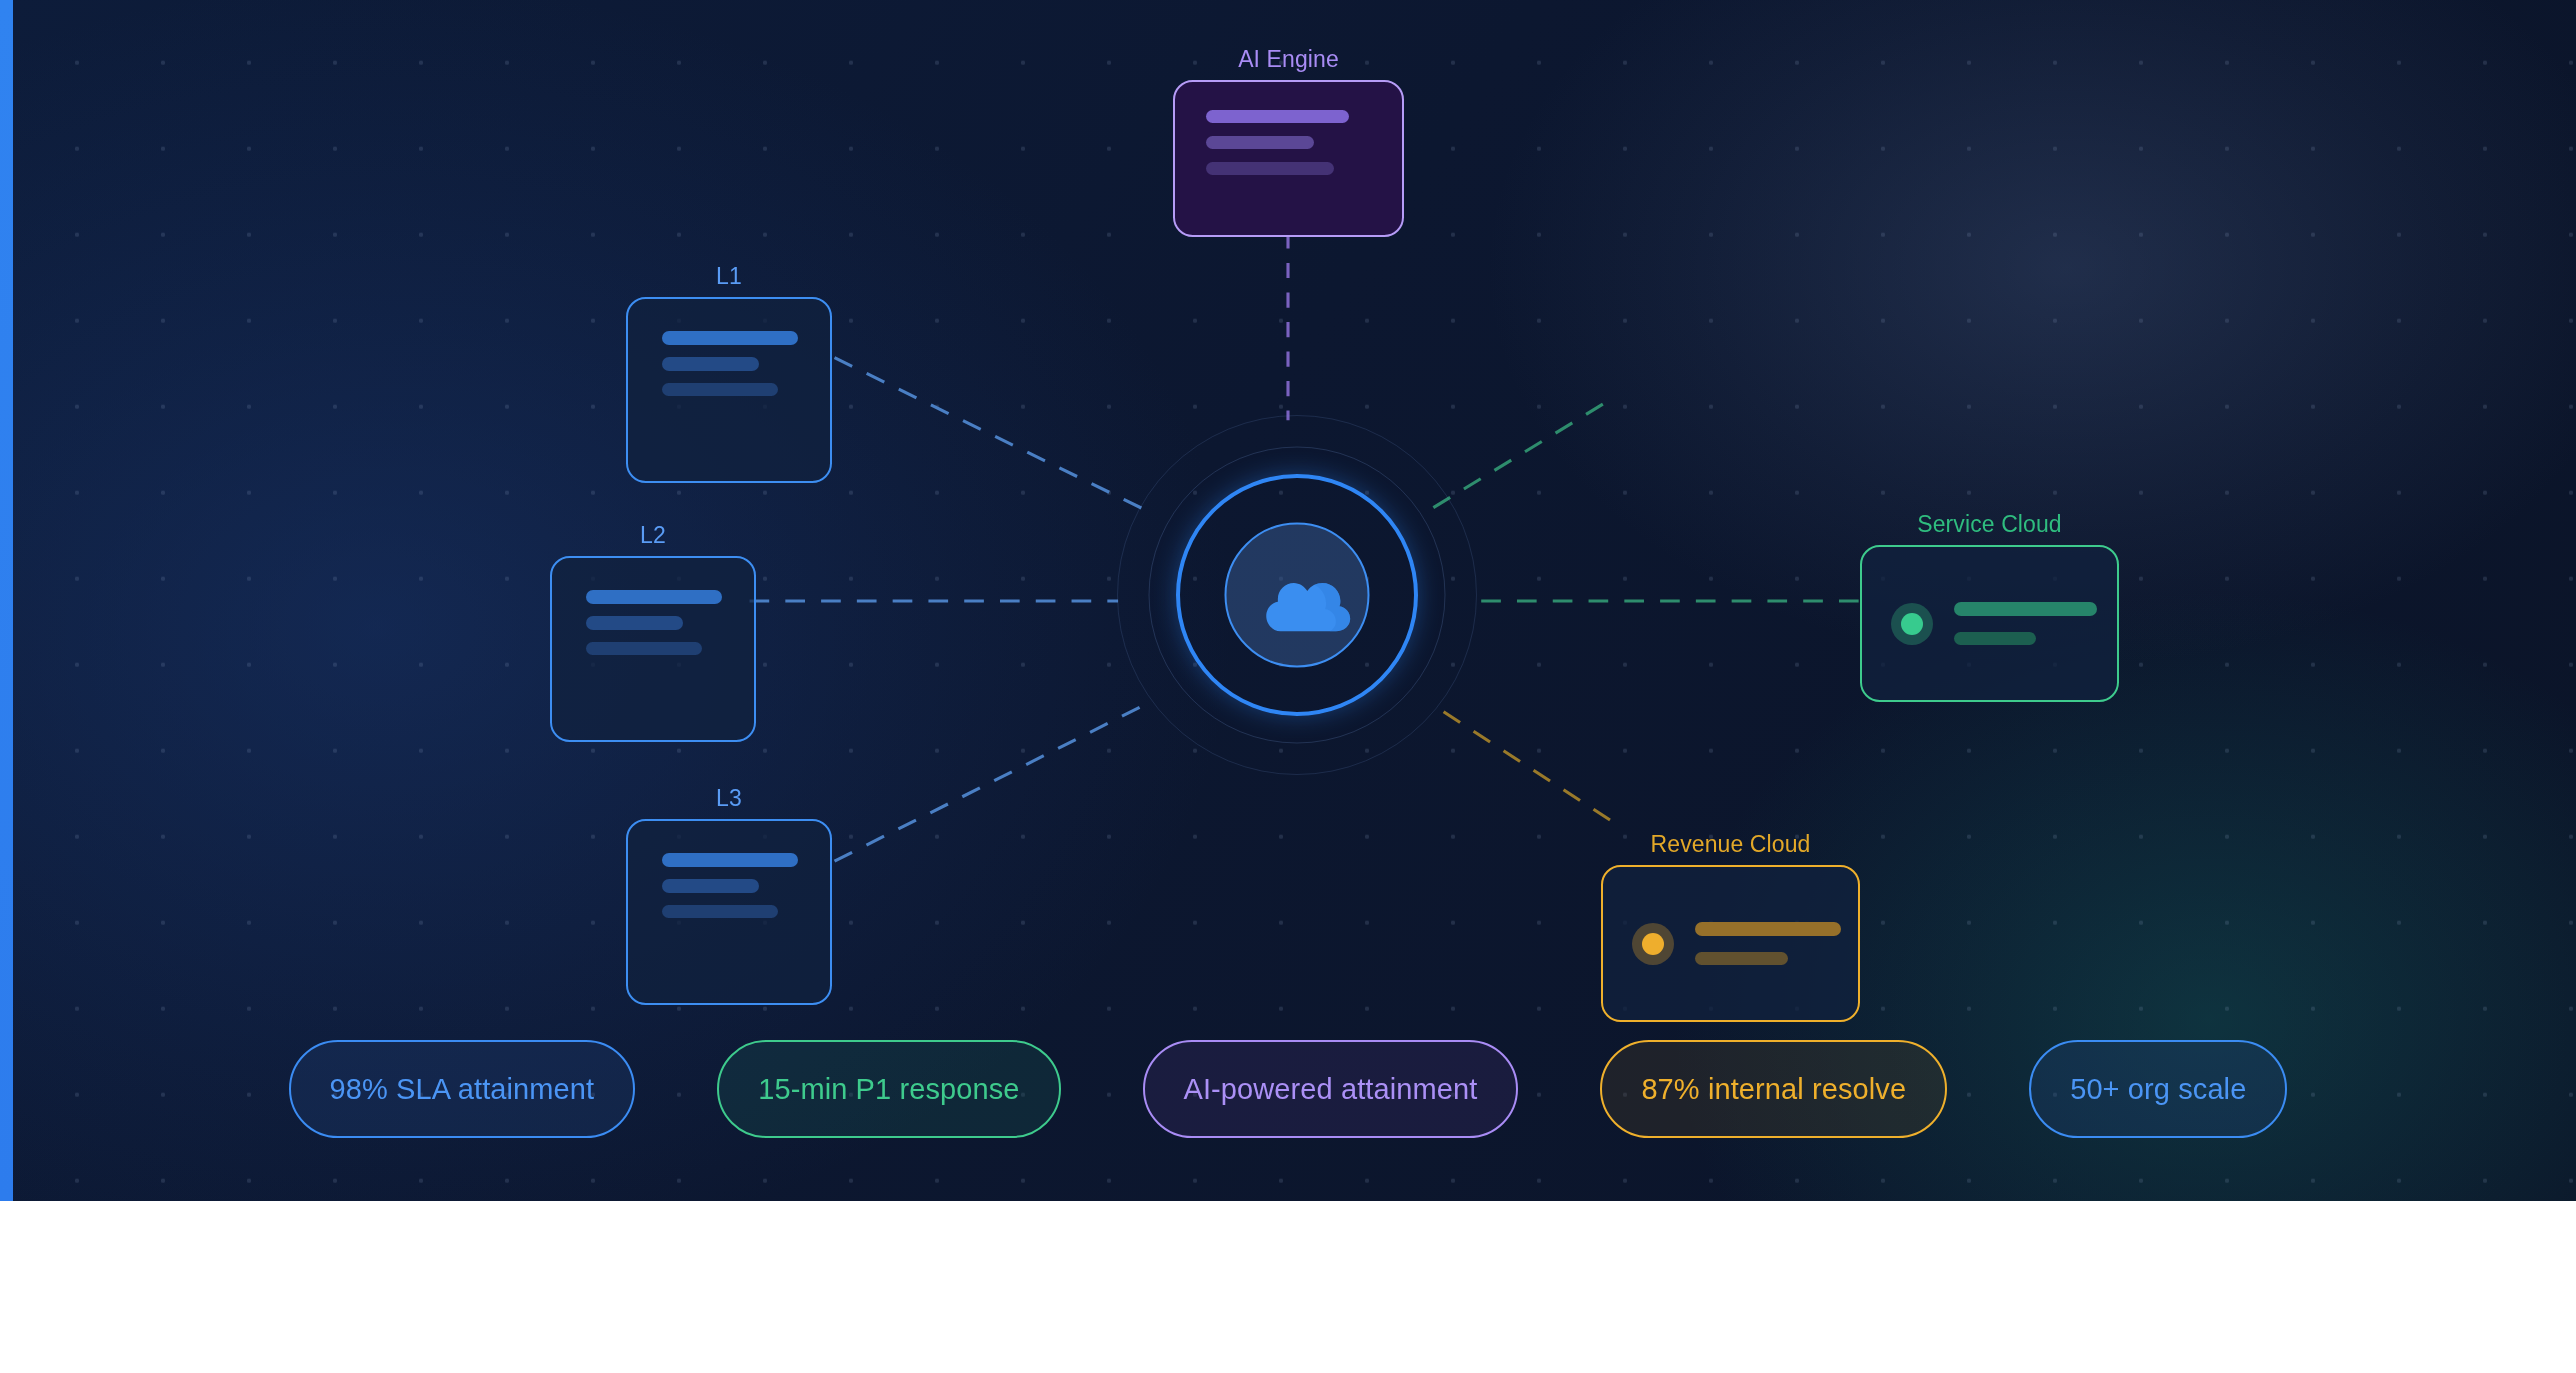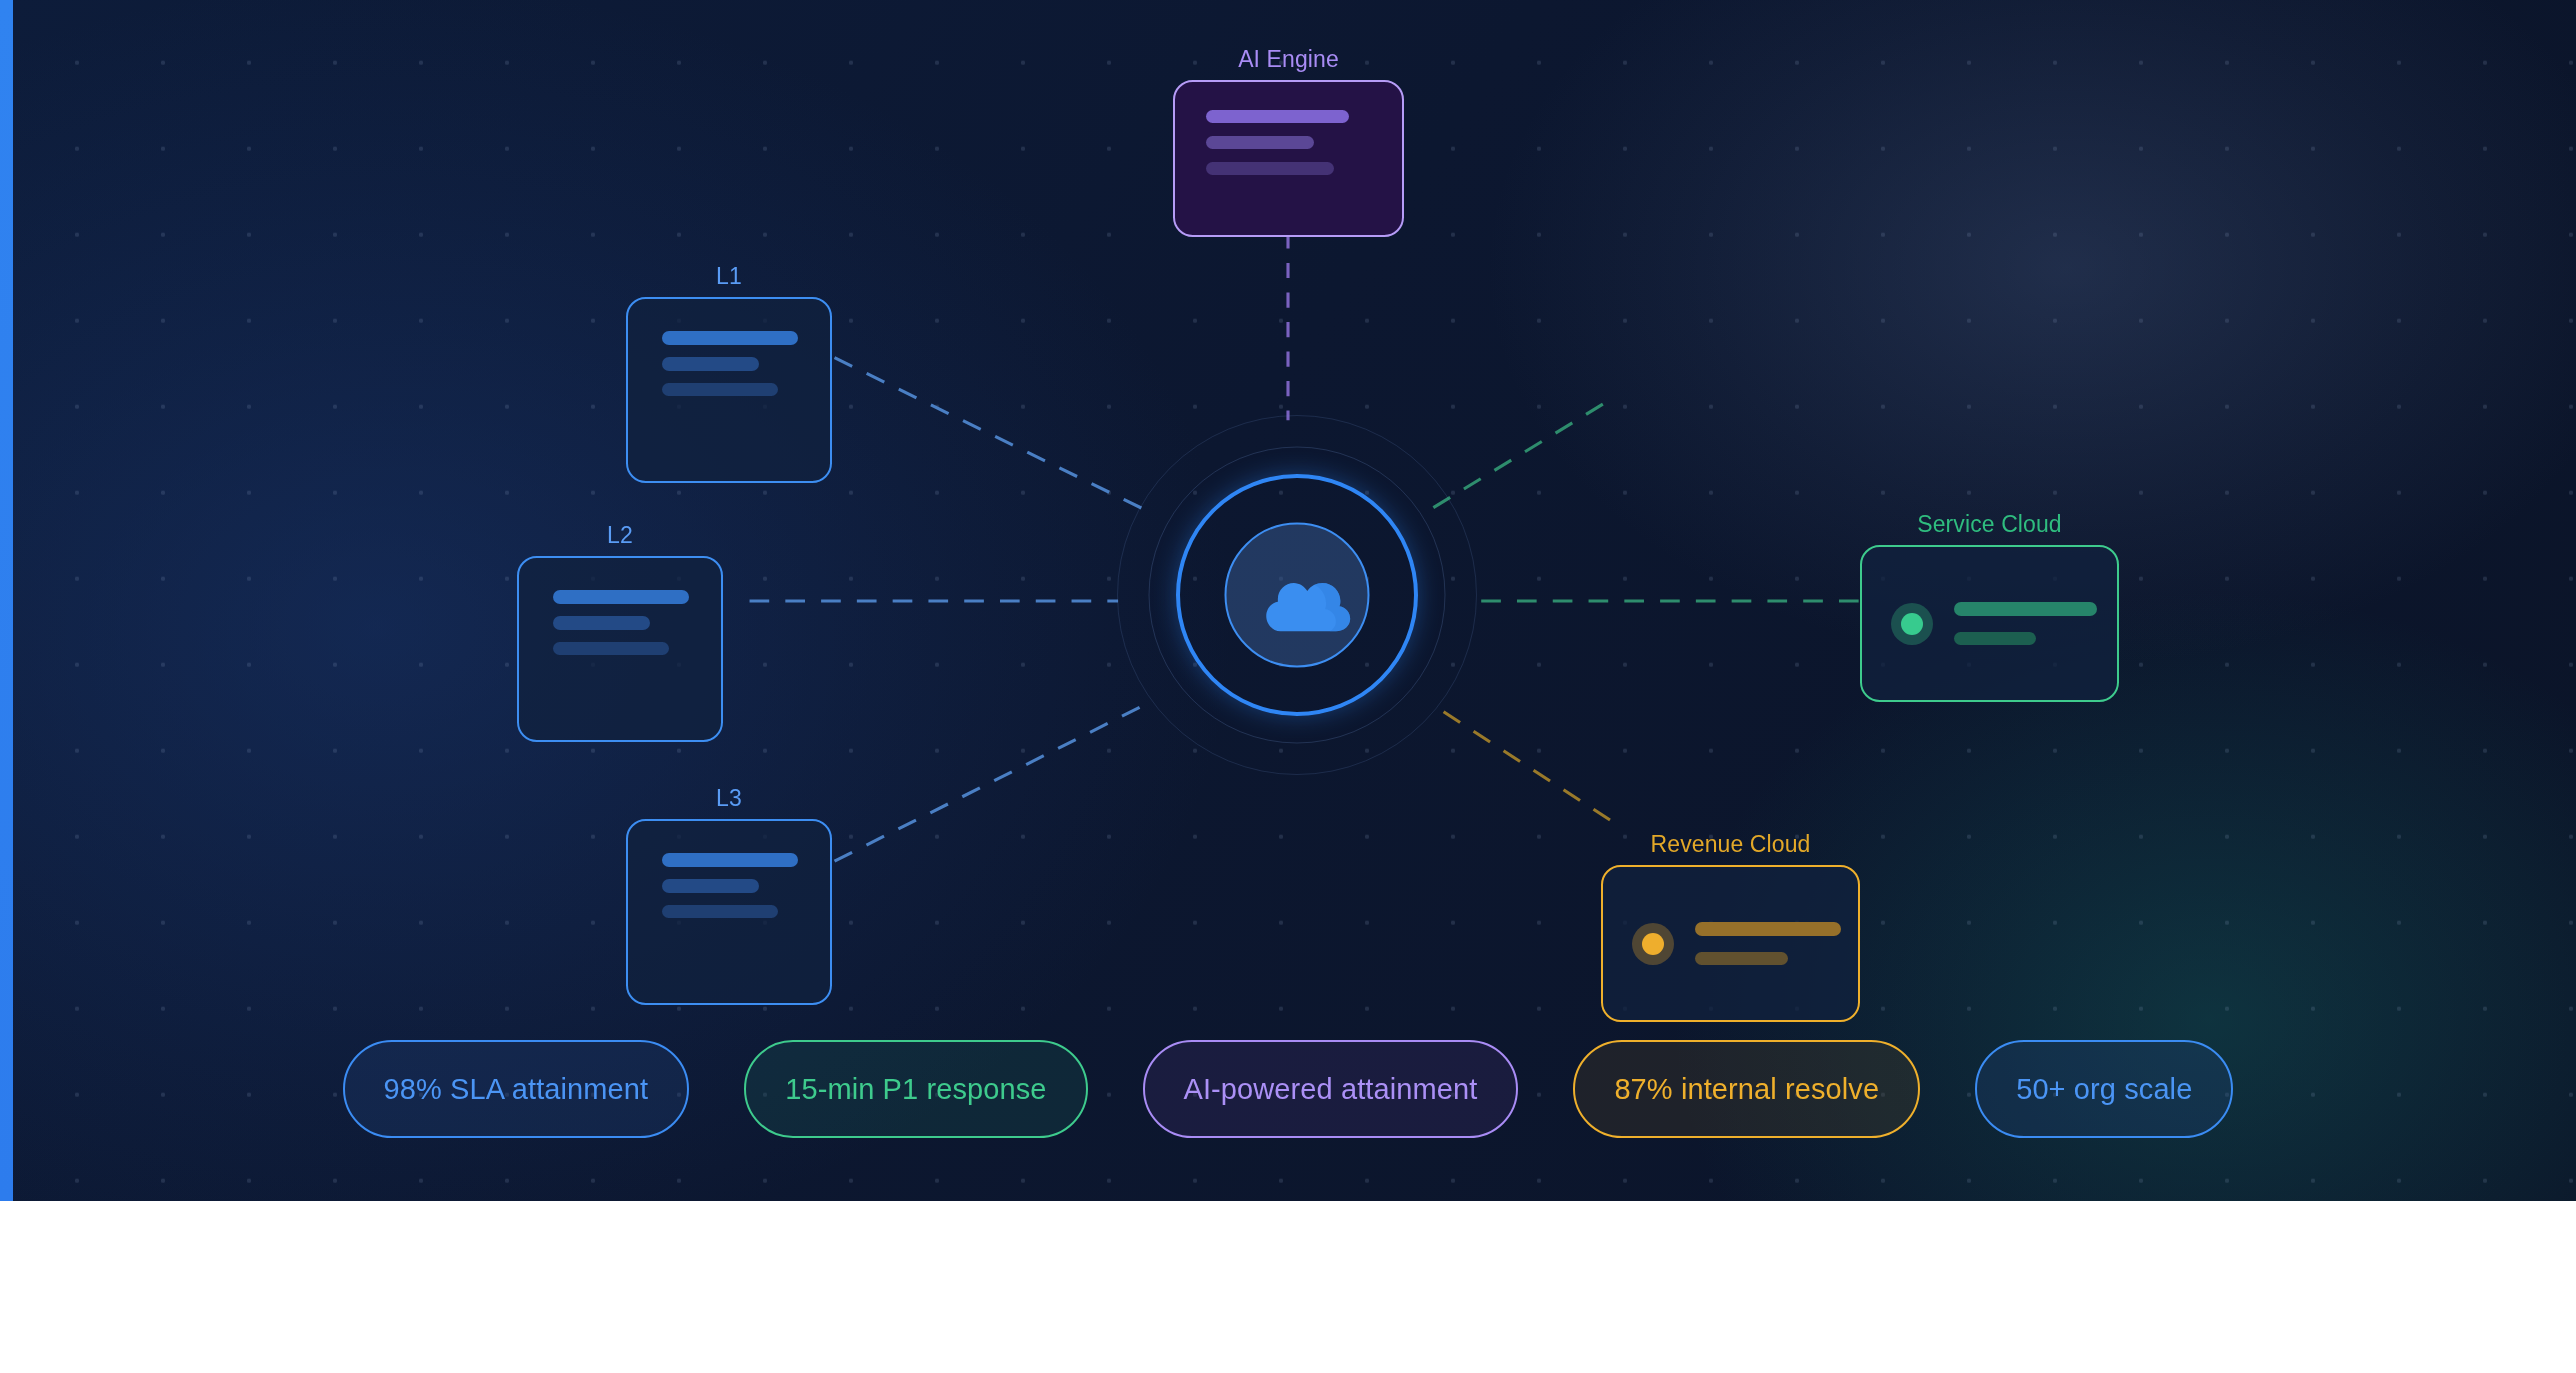--- a/index.html
+++ b/index.html
@@ -170,21 +170,21 @@
 
   
   #badge-row {
     position: absolute;
     left: 0; top: 1033px;
     width: 2576px;
     height: 112px;
     display: flex;
     justify-content: center;
     align-items: center;
-    gap: 55px;
+    gap: 82px;
     z-index: 15;
     text-align: center;
   }
   .badge {
     box-sizing: border-box;
     height: 98px;
     border-radius: 49px;
     border: 2.2px solid;
     display: flex;
     align-items: center;
@@ -239,21 +239,21 @@
 
   <div class="node" id="node-l1" style="left:626px; top:228px;">
     <div class="node-label tier-label">L1</div>
     <div class="node-card tier-card">
       <div class="bar tier-bar-1"></div>
       <div class="bar tier-bar-2"></div>
       <div class="bar tier-bar-3"></div>
     </div>
   </div>
 
-  <div class="node" id="node-l2" style="left:517px; top:487px;">
+  <div class="node" id="node-l2" style="left:550px; top:487px;">
     <div class="node-label tier-label">L2</div>
     <div class="node-card tier-card">
       <div class="bar tier-bar-1"></div>
       <div class="bar tier-bar-2"></div>
       <div class="bar tier-bar-3"></div>
     </div>
   </div>
 
   <div class="node" id="node-l3" style="left:626px; top:750px;">
     <div class="node-label tier-label">L3</div>

